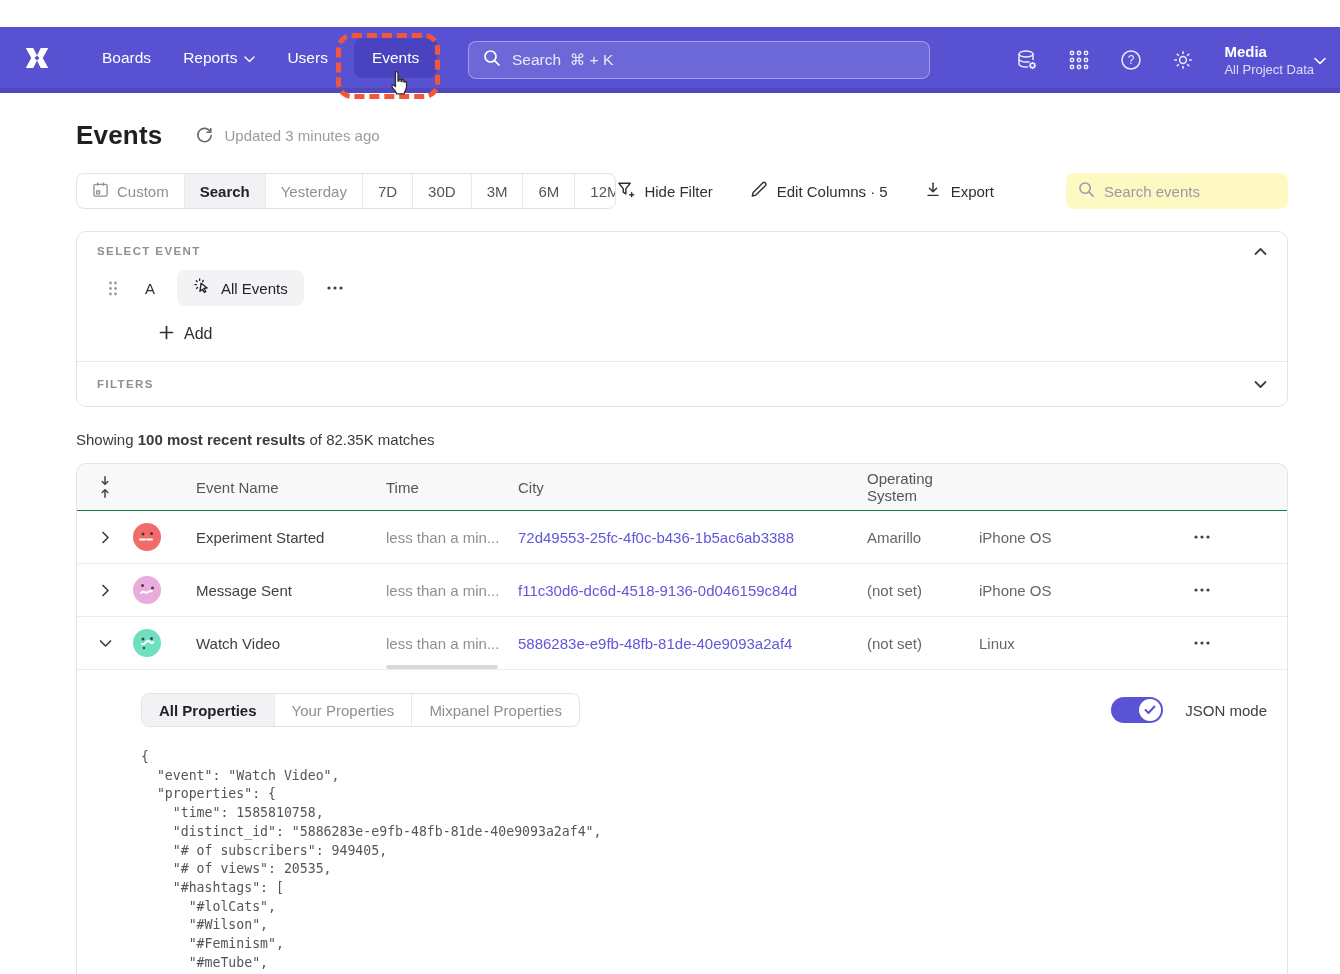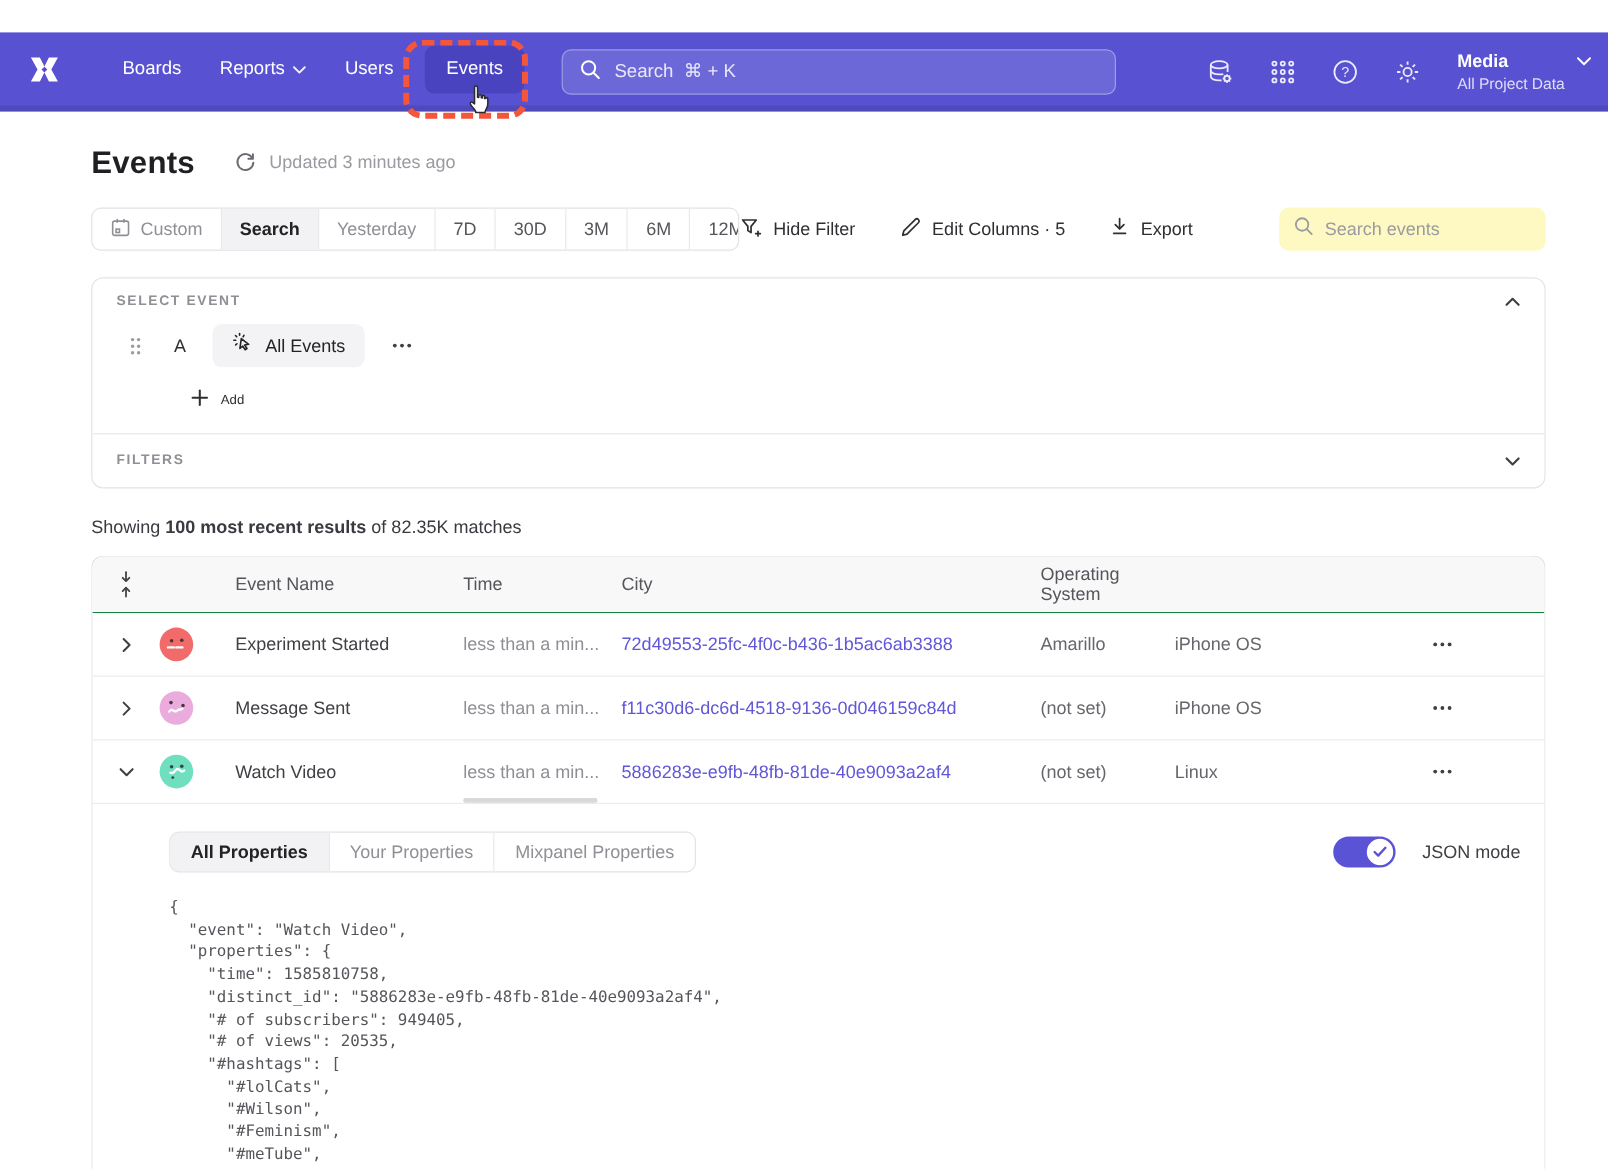--- a/index.html
+++ b/index.html
@@ -18,21 +18,21 @@
   .nav-item .chev { opacity:.9; }
   .nav-search { position:absolute; left:468px; top:14px; width:462px; height:38px;
     background:rgba(255,255,255,.13); border:1px solid rgba(255,255,255,.35); border-radius:8px;
     display:flex; align-items:center; padding:0 14px; gap:11px; }
   .nav-search input { flex:1; background:transparent; border:none; outline:none;
     color:#fff; font-size:15.5px; font-family:"Liberation Sans",sans-serif; }
   .nav-search input::placeholder { color:rgba(255,255,255,.85); }
   .nav-right { position:absolute; right:14px; top:0; height:66px; display:flex; align-items:center; gap:14px; }
   .icon-btn { width:38px; height:38px; display:flex; align-items:center; justify-content:center;
     border-radius:8px; cursor:pointer; }
-  .project { display:flex; gap:10px; margin-left:8px; cursor:pointer; }
+  .project { display:flex; align-items:center; margin-left:8px; cursor:pointer; }
   .project-name { color:#fff; font-size:15px; font-weight:bold; line-height:19px; }
   .project-scope { color:rgba(255,255,255,.8); font-size:13px; line-height:17px; }
 
   
   .annotation { position:absolute; left:336px; top:6px; width:104px; height:66px;
     border:5px dashed #f4563c; border-radius:16px; pointer-events:none; z-index:5; }
   .cursor-hand { position:absolute; left:386px; top:42px; z-index:6; pointer-events:none; }
 
   
   .content { padding:0 52px 0 76px; }
@@ -66,21 +66,21 @@
   .qp-chev { cursor:pointer; display:flex; }
   .event-row { display:flex; align-items:center; margin:13px 20px 0 30px; height:36px; }
   .drag-handle { display:flex; cursor:grab; }
   .row-letter { margin-left:26px; font-size:15px; color:#2f2f33; }
   .event-pill { margin-left:22px; height:36px; background:#f3f3f5; border-radius:8px;
     display:flex; align-items:center; gap:9px; padding:0 16px; cursor:pointer; }
   .event-pill-label { font-size:15px; font-weight:normal; color:#232327; }
   .more-dots { margin-left:18px; cursor:pointer; display:flex; padding:4px; }
   .add-row { display:flex; align-items:center; gap:10px; margin:16px 20px 15px 82px;
     height:24px; cursor:pointer; width:fit-content; }
-  .add-label { font-size:11px; font-weight:500; color:#2f2f33; }
+  .add-label { font-size:16px; font-weight:500; color:#2f2f33; }
   .qp-divider { border-top:1px solid #e8e8ec; }
   .filters-head { display:flex; align-items:center; justify-content:space-between; padding:16px 20px; }
 
   .results-line { margin-top:24px; font-size:15px; color:#3a3a40; }
   .results-line b { font-weight:bold; }
 
   
   .table { position:relative; margin-top:15px; border:1px solid #e4e4e8;
     border-radius:10px 10px 0 0; border-bottom:none; background:#fff; }
   .t-grid { display:grid; grid-template-columns:56px 44px 209px 132px 349px 112px 1fr 170px;

